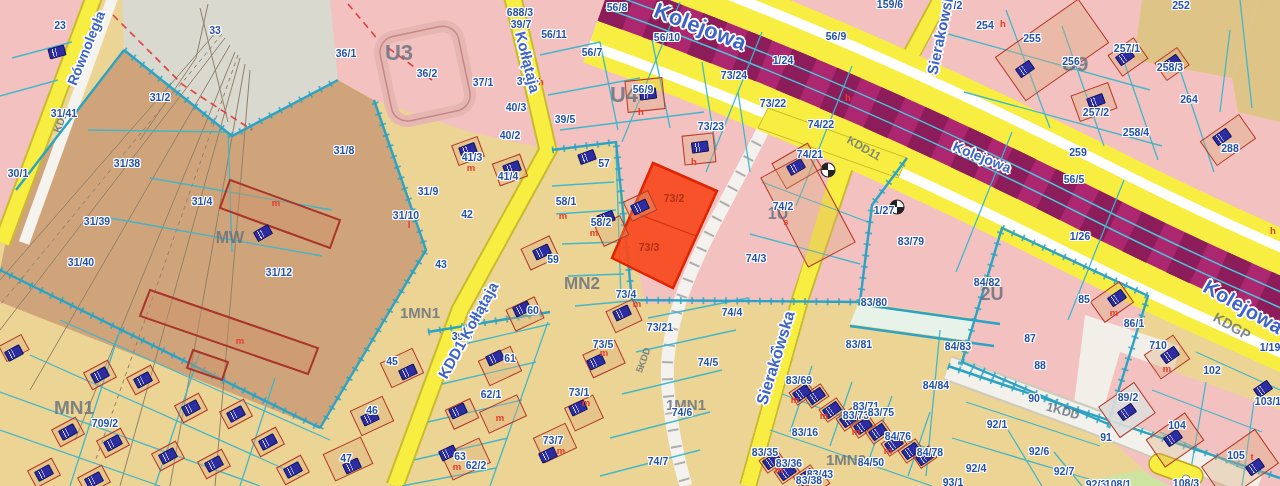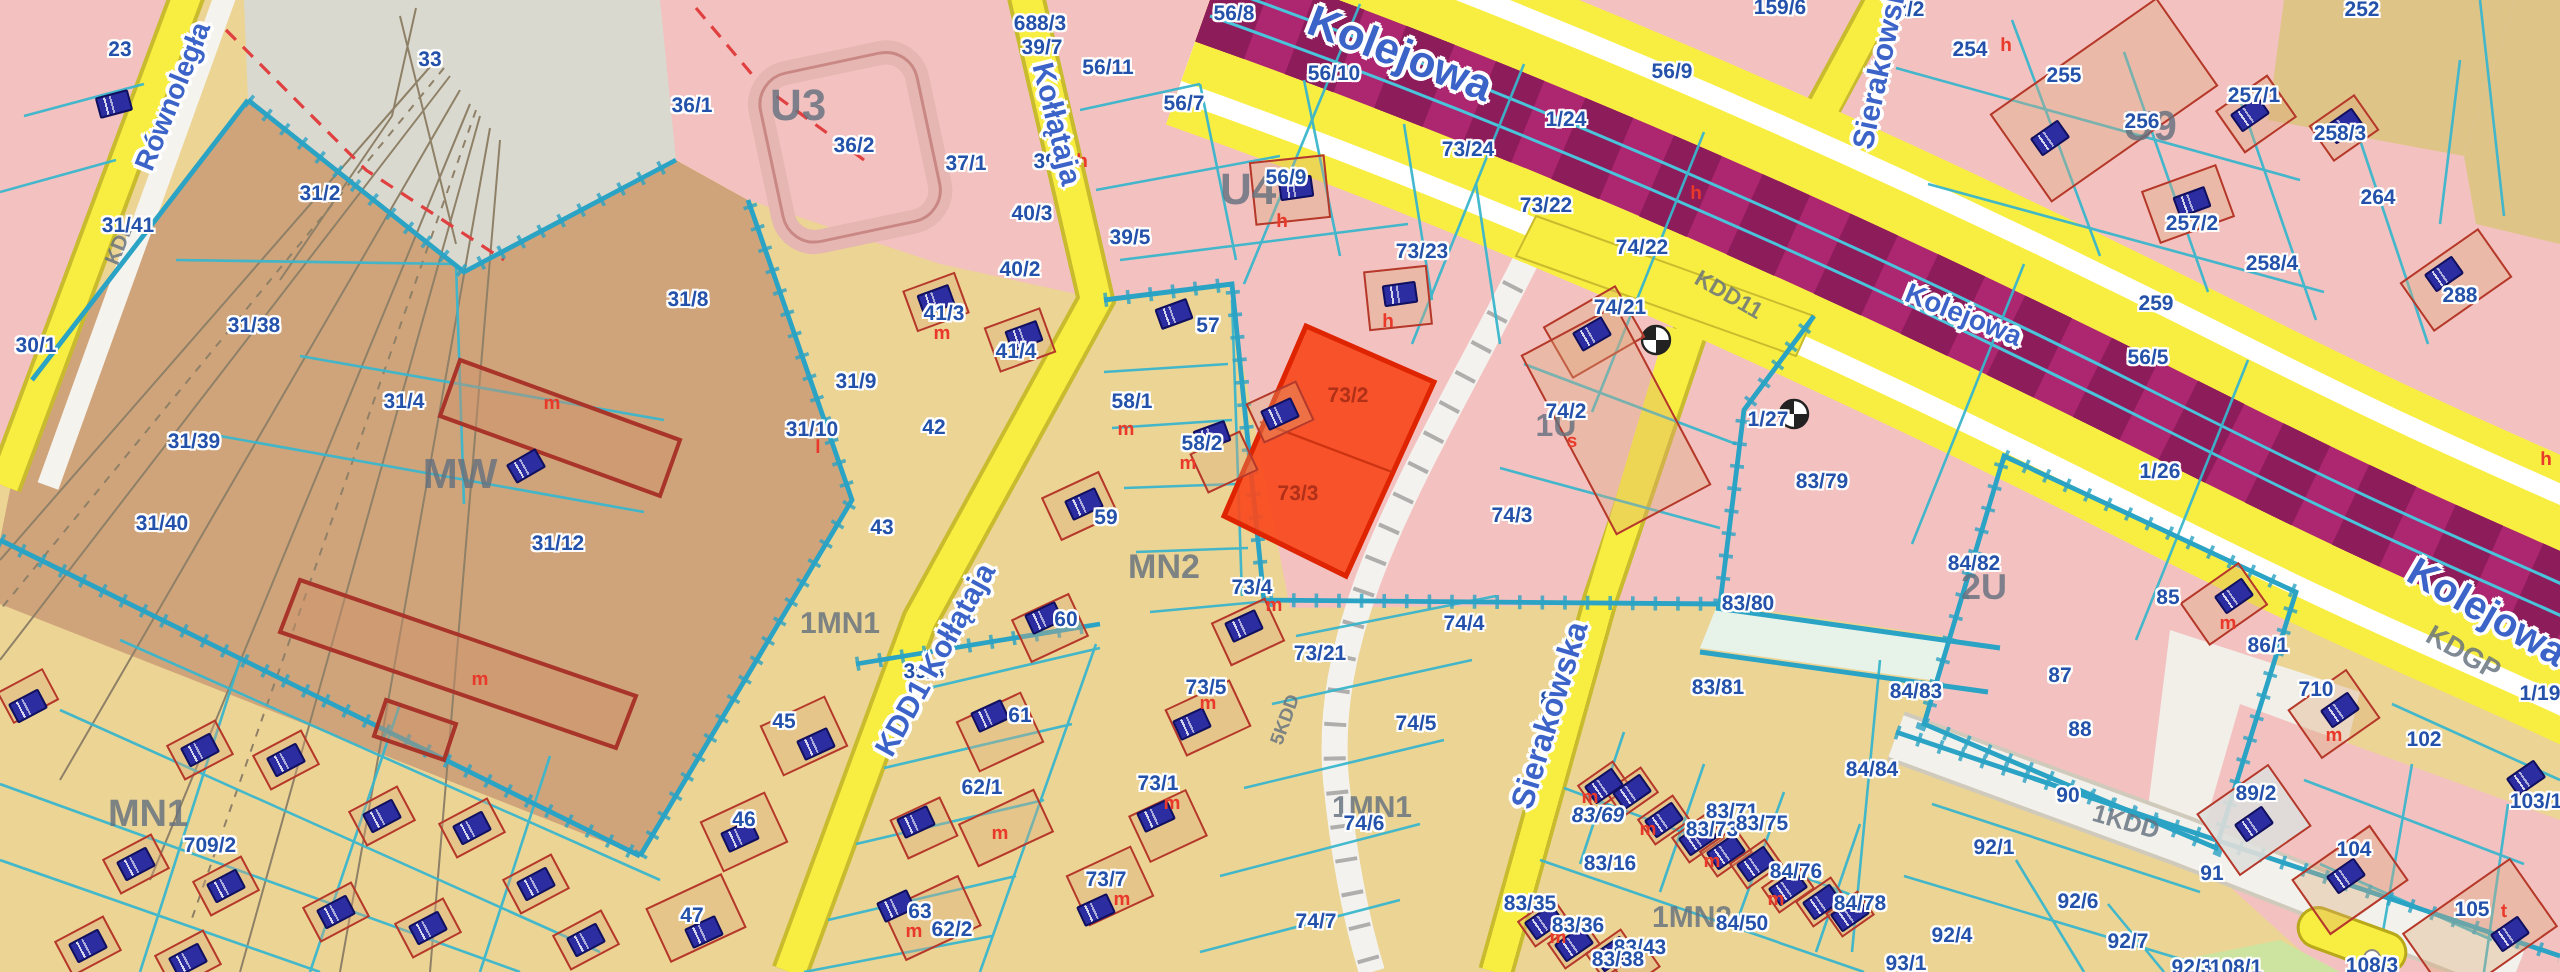--- a/index.html
+++ b/index.html
@@ -383,21 +383,21 @@
     <div class="lbl" style="left: 1064px; top: 471px; transform: translate(-50%, -50%);">92/7</div>
     <div class="lbl" style="left: 953px; top: 482px; transform: translate(-50%, -50%);">93/1</div>
     <div class="lbl" style="left: 1096px; top: 484px; transform: translate(-50%, -50%);">92/3</div>
     <div class="lbl" style="left: 1118px; top: 484px; transform: translate(-50%, -50%);">108/1</div>
     <div class="lbl" style="left: 1186px; top: 483px; transform: translate(-50%, -50%);">108/3</div>
     <div class="lbl" style="left: 1270px; top: 347px; transform: translate(-50%, -50%);">1/19</div>
     <div class="lbl" style="left: 911px; top: 241px; transform: translate(-50%, -50%);">83/79</div>
     <div class="lbl" style="left: 874px; top: 302px; transform: translate(-50%, -50%);">83/80</div>
     <div class="lbl" style="left: 859px; top: 344px; transform: translate(-50%, -50%);">83/81</div>
     <div class="lbl" style="left: 936px; top: 385px; transform: translate(-50%, -50%);">84/84</div>
-    <div class="lbl" style="left: 799px; top: 408px; transform: translate(-50%, -50%); font-style: italic;">83/69</div>
+    <div class="lbl" style="left: 799px; top: 380px; transform: translate(-50%, -50%);">83/69</div>
     <div class="lbl" style="left: 842px; top: 406px; transform: translate(-50%, -50%); margin-left: 24px;">83/71</div>
     <div class="lbl" style="left: 856px; top: 415px; transform: translate(-50%, -50%);">83/73</div>
     <div class="lbl" style="left: 881px; top: 412px; transform: translate(-50%, -50%);">83/75</div>
     <div class="lbl" style="left: 805px; top: 432px; transform: translate(-50%, -50%);">83/16</div>
     <div class="lbl" style="left: 898px; top: 436px; transform: translate(-50%, -50%);">84/76</div>
     <div class="lbl" style="left: 930px; top: 452px; transform: translate(-50%, -50%);">84/78</div>
     <div class="lbl" style="left: 871px; top: 462px; transform: translate(-50%, -50%);">84/50</div>
     <div class="lbl" style="left: 765px; top: 452px; transform: translate(-50%, -50%);">83/35</div>
     <div class="lbl" style="left: 789px; top: 463px; transform: translate(-50%, -50%);">83/36</div>
     <div class="lbl" style="left: 820px; top: 474px; transform: translate(-50%, -50%);">83/43</div>
@@ -417,21 +417,21 @@
     <div class="lbl" style="left: 476px; top: 419px; transform: translate(-50%, -50%); margin-top: 46px;">62/2</div>
     <div class="lbl" style="left: 460px; top: 456px; transform: translate(-50%, -50%);">63</div>
     <div class="lbl" style="left: 603px; top: 344px; transform: translate(-50%, -50%);">73/5</div>
     <div class="lbl" style="left: 579px; top: 392px; transform: translate(-50%, -50%);">73/1</div>
     <div class="lbl" style="left: 553px; top: 440px; transform: translate(-50%, -50%);">73/7</div>
     <div class="lbl" style="left: 105px; top: 423px; transform: translate(-50%, -50%);">709/2</div>
     <div class="lbl" style="left: 776px; top: 350px; transform: translate(-50%, -50%);">82</div>
     <div class="zlbl" style="left: 399px; top: 41px; transform: translate(-50%, -50%); font-size: 22px; margin-top: 12px;">U3</div>
     <div class="zlbl" style="left: 624px; top: 95px; transform: translate(-50%, -50%); font-size: 22px;">U4</div>
     <div class="zlbl" style="left: 1075px; top: 64px; transform: translate(-50%, -50%); font-size: 21px;">U9</div>
-    <div class="zlbl" style="left: 230px; top: 238px; transform: translate(-50%, -50%); font-size: 21px;">MW</div>
+    <div class="zlbl" style="left: 230px; top: 238px; transform: translate(-50%, -50%); font-size: 16px;">MW</div>
     <div class="zlbl" style="left: 74px; top: 408px; transform: translate(-50%, -50%); font-size: 19px;">MN1</div>
     <div class="zlbl" style="left: 582px; top: 284px; transform: translate(-50%, -50%); font-size: 17px;">MN2</div>
     <div class="zlbl" style="left: 420px; top: 312px; transform: translate(-50%, -50%); font-size: 15px;">1MN1</div>
     <div class="zlbl" style="left: 686px; top: 404px; transform: translate(-50%, -50%); font-size: 15px;">1MN1</div>
     <div class="zlbl" style="left: 846px; top: 459px; transform: translate(-50%, -50%); font-size: 15px;">1MN2</div>
     <div class="zlbl" style="left: 992px; top: 294px; transform: translate(-50%, -50%); font-size: 18px;">2U</div>
     <div class="zlbl" style="left: 778px; top: 214px; transform: translate(-50%, -50%); font-size: 16px;">1U</div>
     <div class="zlbl" style="left: 1232px; top: 326px; transform: translate(-50%, -50%) rotate(30deg); font-size: 14px;">KDGP</div>
     <div class="zlbl" style="left: 864px; top: 148px; transform: translate(-50%, -50%) rotate(30deg); font-size: 11.5px;">KDD11</div>
     <div class="zlbl" style="left: 1063px; top: 411px; transform: translate(-50%, -50%) rotate(16deg); font-size: 12.5px;">1KDD</div>

